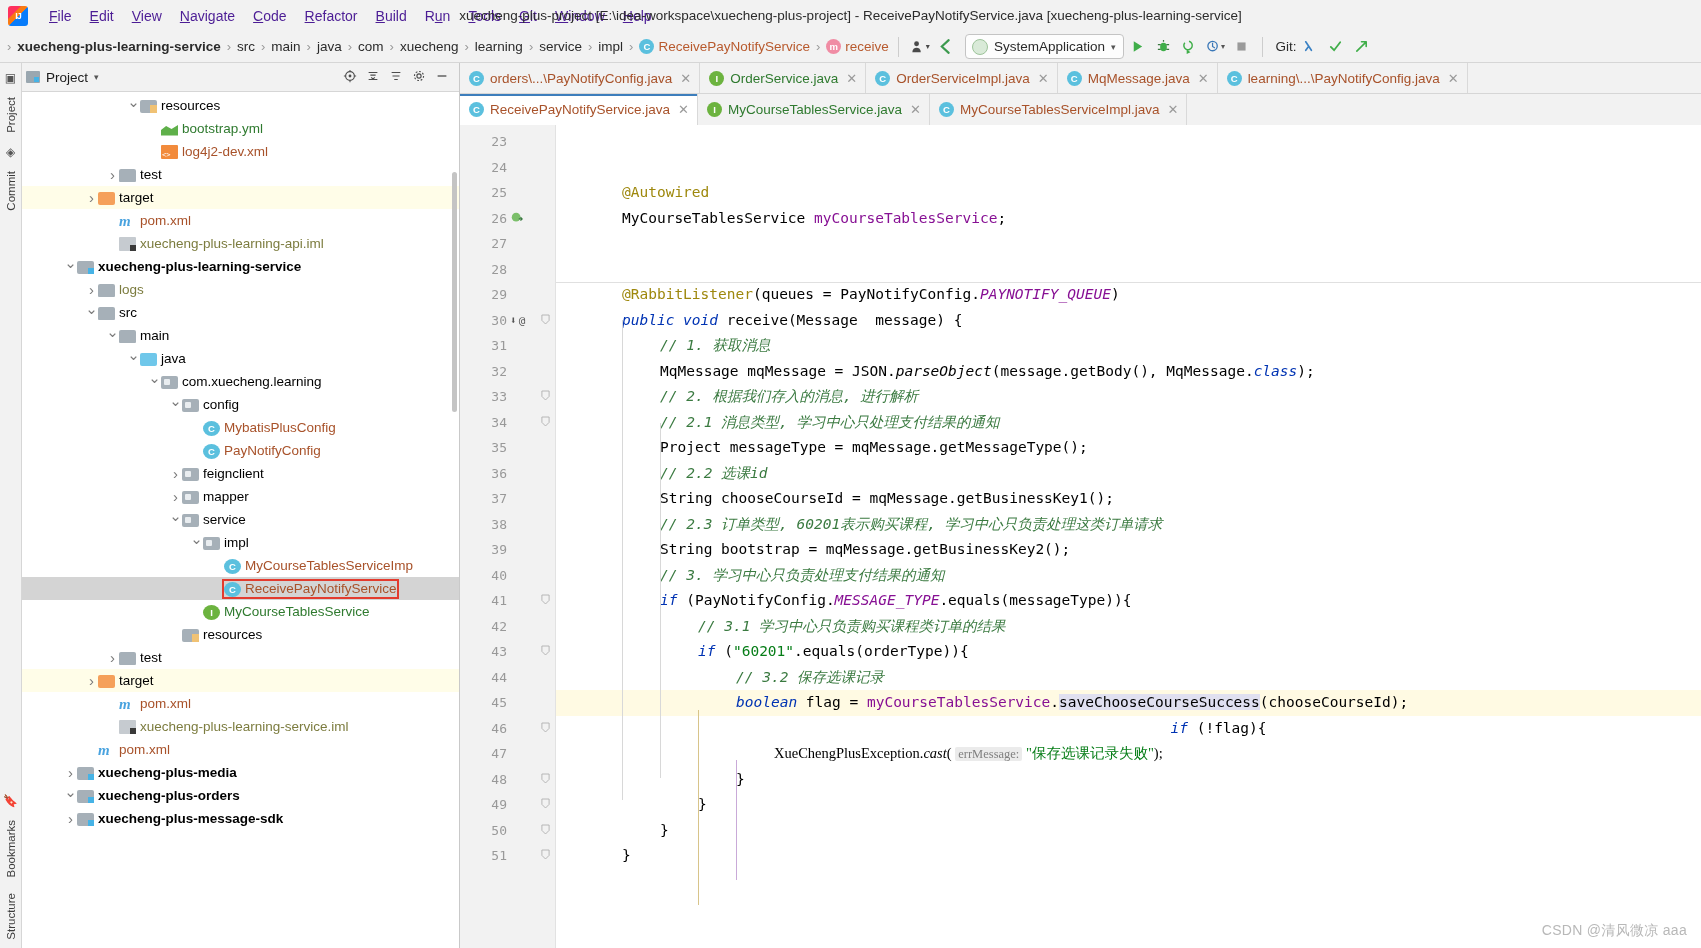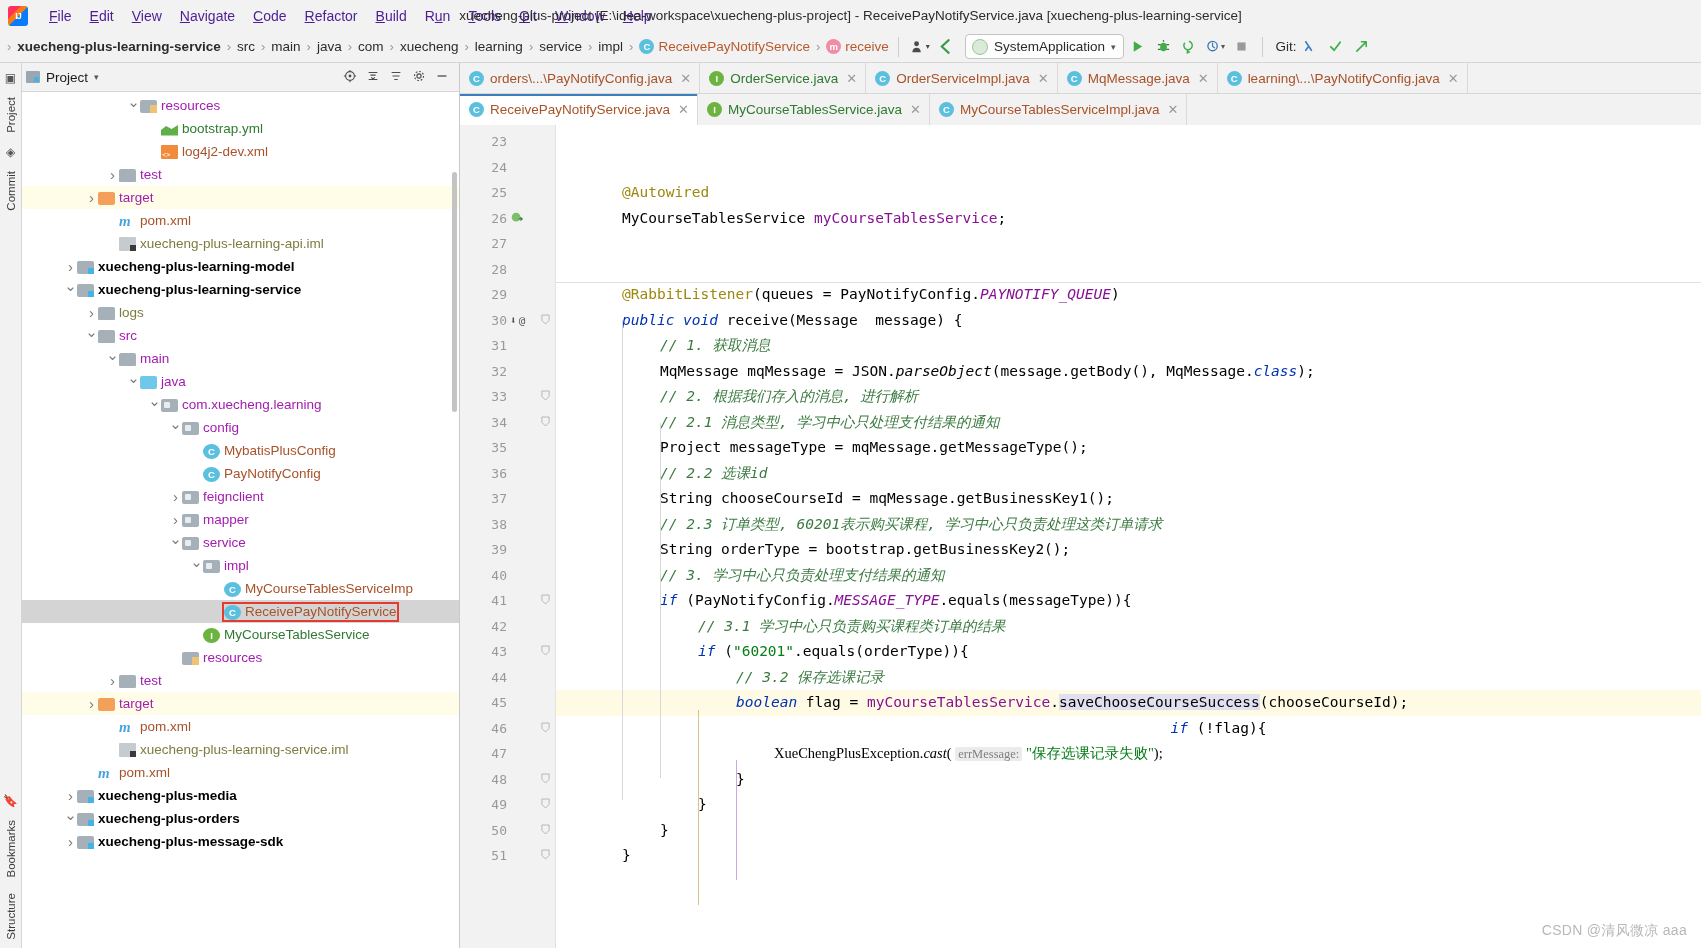--- a/index.html
+++ b/index.html
@@ -136,21 +136,21 @@
     display:inline-flex;align-items:center;justify-content:center;
     font-size:9.5px;font-weight:bold;color:#fff;
   }
   .ico.cls-c { background:#5bc0de; }
   .ico.cls-i { background:#6cb33f; }
   .lbl { color:#2b2b2b; }
   .lbl.bold { font-weight:bold; color:#000; }
   .lbl.brown { color:#a8522a; }
   .lbl.olive { color:#7c7c3f; }
   .lbl.green { color:#2f7a2f; }
-  .lbl.gray { color:#a21caf; }
+  .lbl.gray { color:#000000; }
 
   .pp-scroll {
     position:absolute; right:2px; top:80px; width:5px; height:240px;
     background:#c4c4c4; border-radius:3px;
   }
 
   
   .editor-area { flex:1; display:flex; flex-direction:column; min-width:0; background:#fff; }
   .tabrow {
     display:flex; background:#f2f2f2; height:31px; align-items:stretch;
@@ -442,28 +442,20 @@
           <div class="node">
             <span style="width: 84px; flex: 0 0 84px;"></span>
             <span class="arrow "></span>
             <span class="label-wrap" style="display: inline-flex; align-items: center;">
               <span class="ico iml"></span>
               <span class="lbl olive">xuecheng-plus-learning-api.iml</span>
             </span>
           </div>
           <div class="node">
             <span style="width: 42px; flex: 0 0 42px;"></span>
-            <span class="arrow right"></span>
-            <span class="label-wrap" style="display: inline-flex; align-items: center;">
-              <span class="ico folder-mod"></span>
-              <span class="lbl bold">xuecheng-plus-learning-model</span>
-            </span>
-          </div>
-          <div class="node">
-            <span style="width: 42px; flex: 0 0 42px;"></span>
             <span class="arrow down"></span>
             <span class="label-wrap" style="display: inline-flex; align-items: center;">
               <span class="ico folder-mod"></span>
               <span class="lbl bold">xuecheng-plus-learning-service</span>
             </span>
           </div>
           <div class="node">
             <span style="width: 63px; flex: 0 0 63px;"></span>
             <span class="arrow right"></span>
             <span class="label-wrap" style="display: inline-flex; align-items: center;">
@@ -891,21 +883,21 @@
             <div class="cline" style="padding-left: 66px;"><div class="sep-line" style="top: 0px;"></div><span class="anno">@RabbitListener</span><span class="mth">(queues = PayNotifyConfig.</span><span class="sfld">PAYNOTIFY_QUEUE</span><span class="mth">)</span></div>
             <div class="cline" style="padding-left: 66px;"><span class="kw">public void </span><span class="mth">receive</span><span class="mth">(Message  message) {</span></div>
             <div class="cline" style="padding-left: 104px;"><span class="cmt">// 1. 获取消息</span></div>
             <div class="cline" style="padding-left: 104px;"><span class="mth">MqMessage mqMessage = JSON.</span><span class="smth">parseObject</span><span class="mth">(message.getBody(), MqMessage.</span><span class="kw">class</span><span class="mth">);</span></div>
             <div class="cline" style="padding-left: 104px;"><span class="cmt">// 2. 根据我们存入的消息, 进行解析</span></div>
             <div class="cline" style="padding-left: 104px;"><span class="cmt">// 2.1 消息类型, 学习中心只处理支付结果的通知</span></div>
             <div class="cline" style="padding-left: 104px;"><span class="mth">Project messageType = mqMessage.getMessageType();</span></div>
             <div class="cline" style="padding-left: 104px;"><span class="cmt">// 2.2 选课id</span></div>
             <div class="cline" style="padding-left: 104px;"><span class="mth">String chooseCourseId = mqMessage.getBusinessKey1();</span></div>
             <div class="cline" style="padding-left: 104px;"><span class="cmt">// 2.3 订单类型, 60201表示购买课程, 学习中心只负责处理这类订单请求</span></div>
-            <div class="cline" style="padding-left: 104px;"><span class="mth">String orderType = bootstrap.getBusinessKey2();</span></div>
+            <div class="cline" style="padding-left: 104px;"><span class="mth">String bootstrap = mqMessage.getBusinessKey2();</span></div>
             <div class="cline" style="padding-left: 104px;"><span class="cmt">// 3. 学习中心只负责处理支付结果的通知</span></div>
             <div class="cline" style="padding-left: 104px;"><span class="kw">if </span><span class="mth">(PayNotifyConfig.</span><span class="sfld">MESSAGE_TYPE</span><span class="mth">.equals(messageType)){</span></div>
             <div class="cline" style="padding-left: 142px;"><span class="cmt">// 3.1 学习中心只负责购买课程类订单的结果</span></div>
             <div class="cline" style="padding-left: 142px;"><span class="kw">if </span><span class="mth">(</span><span class="str">"60201"</span><span class="mth">.equals(orderType)){</span></div>
             <div class="cline" style="padding-left: 180px;"><span class="cmt">// 3.2 保存选课记录</span></div>
             <div class="cline hl" style="padding-left: 180px;"><span class="kw">boolean </span><span class="mth">flag = </span><span class="fld">myCourseTablesService</span><span class="mth">.</span><span class="usage">saveChooseCourseSuccess</span><span class="mth">(chooseCourseId);</span></div>
             <div class="cline" style="padding-left: 180px; text-align: center;"><span class="kw">if </span><span class="mth">(!flag){</span></div>
             <div class="cline" style="padding-left: 218px; font-family: Liberation Serif, serif;"><span class="mth">XueChengPlusException.</span><span class="smth">cast</span><span class="mth">( </span><span class="hint">errMessage:</span><span class="mth"> </span><span class="str">"保存选课记录失败"</span><span class="mth">);</span></div>
             <div class="cline" style="padding-left: 180px;"><span class="mth">}</span></div>
             <div class="cline" style="padding-left: 142px;"><span class="mth">}</span></div>

